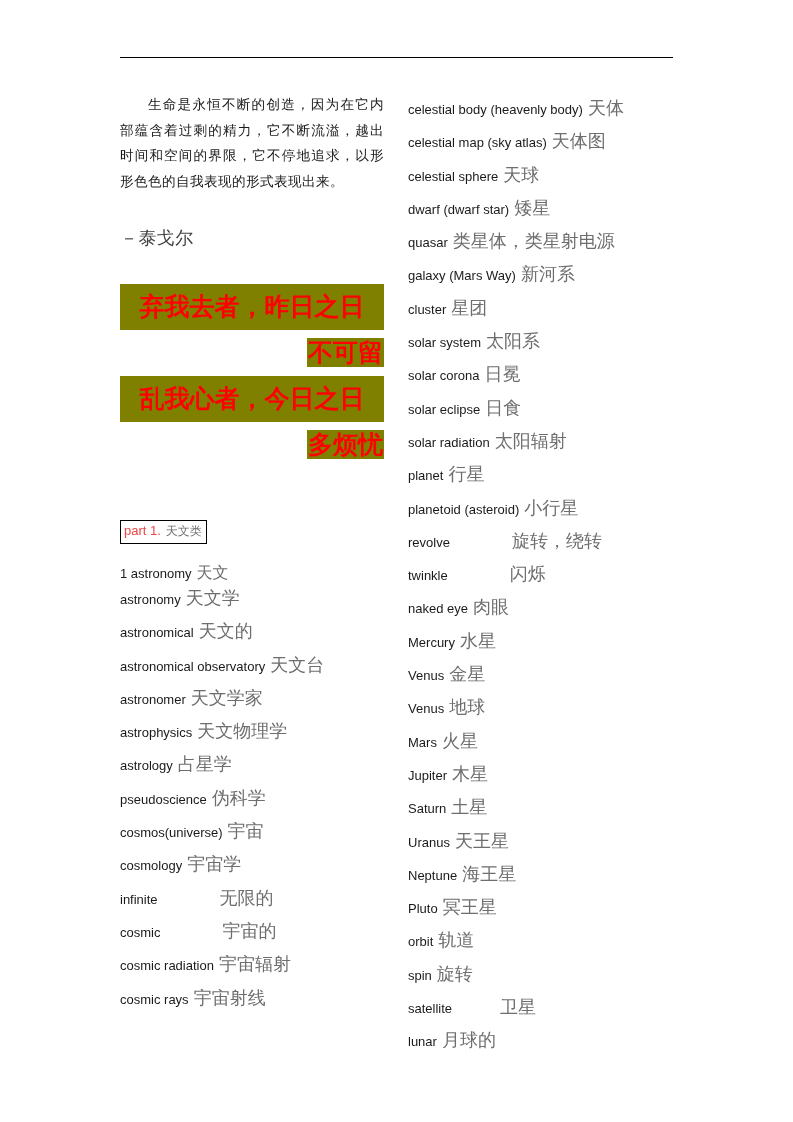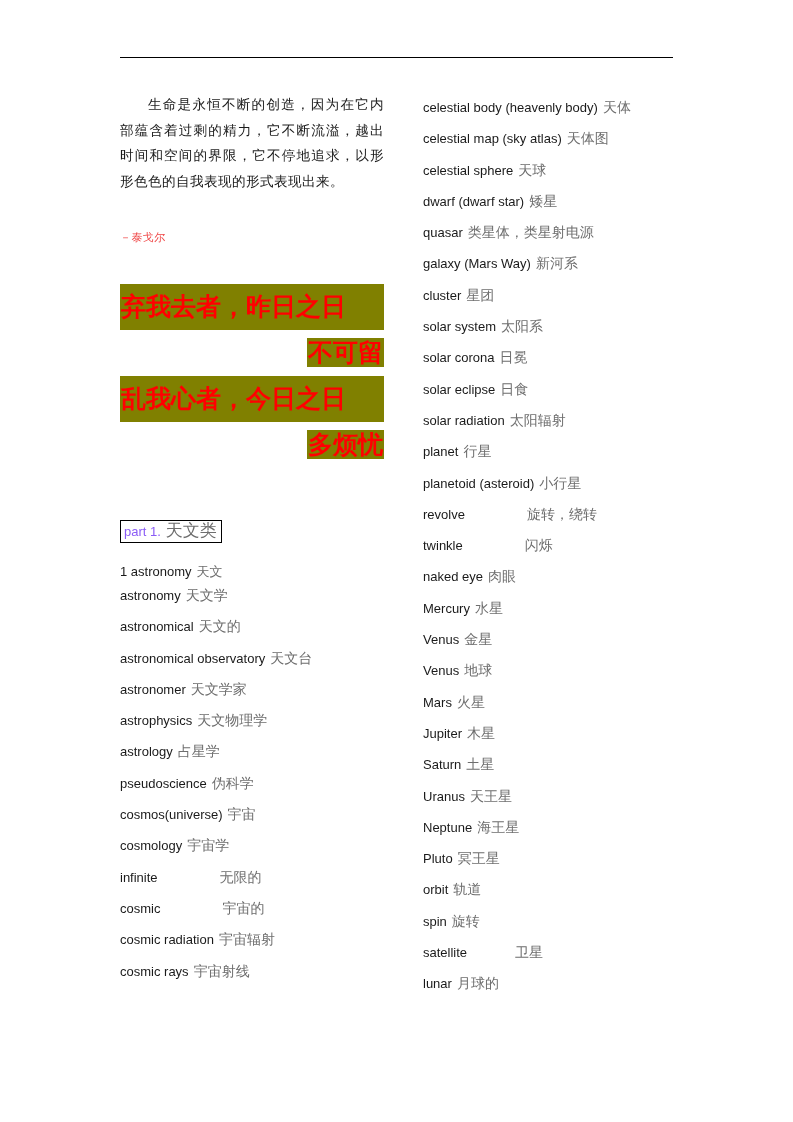--- a/index.html
+++ b/index.html
@@ -32,43 +32,43 @@
     border-top: 1.6px solid #000000;
   }
 
   
   .columns {
     position: absolute;
     left: 120px;
     top: 92px;
     width: 553px;
     display: flex;
-    gap: 39px;
+    gap: 24px;
   }
   .col {
     width: 264px;
     flex: 0 0 264px;
   }
 
   
   .epigraph {
     font-family: "DejaVu Serif", "Liberation Serif", serif;
     font-size: 13.6px;
     line-height: 25.5px;
     color: #1a1a1a;
     text-align: justify;
     text-indent: 28px;
     letter-spacing: 0.4px;
     margin: 0;
   }
   .attribution {
     font-family: "DejaVu Serif", "Liberation Serif", serif;
-    font-size: 11px;
+    font-size: 18px;
     line-height: 20px;
-    color: #ef4444;
+    color: #404040;
     margin: 34px 0 0 0;
     letter-spacing: 0.4px;
   }
 
   
   .poem {
     margin: 36px 0 0 0;
   }
   .poem-line {
     font-family: "DejaVu Serif", "Liberation Serif", serif;
@@ -80,56 +80,56 @@
     margin: 0;
     white-space: nowrap;
   }
   .poem-line > span {
     background-color: #808000;
     padding: 0 1px;
     -webkit-box-decoration-break: clone;
     box-decoration-break: clone;
   }
   .poem-line.full {
-    text-align: left;
+    text-align: center;
     border-radius: 20px;
   }
   .poem-line.full > span {
     display: block;
   }
 
   
   .part-box {
     display: inline-block;
     border: 1.3px solid #000000;
     padding: 1px 4px 2px 3px;
     margin: 52px 0 0 0;
     font-size: 13px;
     line-height: 17px;
     white-space: nowrap;
   }
-  .part-box .en { color: #8b5cf6; }
+  .part-box .en { color: #ef4444; }
   .part-box .cn {
     color: #6e6e6e;
-    font-family: Liberation Sans, sans-serif;
-    font-size: 17px;
+    font-family: Liberation Mono, monospace;
+    font-size: 12px;
     margin-top: 12px;
   }
 
   .subhead {
     font-size: 13px;
     line-height: 17px;
     color: #1a1a1a;
     margin: 20px 0 0 0;
     white-space: nowrap;
   }
   .subhead .cn {
     color: #6e6e6e;
     font-family: Liberation Sans, sans-serif;
-    font-size: 13px;
+    font-size: 16px;
   }
 
   
   .vocab {
     margin: 0;
     padding: 0;
     list-style: none;
   }
   .vocab.first-list { }
   .vocab li {
@@ -139,21 +139,21 @@
     white-space: nowrap;
     margin: 0;
   }
   .vocab li .en {
     color: #1a1a1a;
     text-align: right;
   }
   .vocab li .cn {
     color: #6e6e6e;
     font-family: "DejaVu Sans", sans-serif;
-    font-size: 14px;
+    font-size: 18px;
   }
   .gap-s { display: inline-block; width: 5px; }
   .gap-w { display: inline-block; width: 62px; }
   .gap-m { display: inline-block; width: 48px; }
 
   .right-col .vocab li { line-height: 31.3px; }
 </style>
 </head>
 <body>
 

